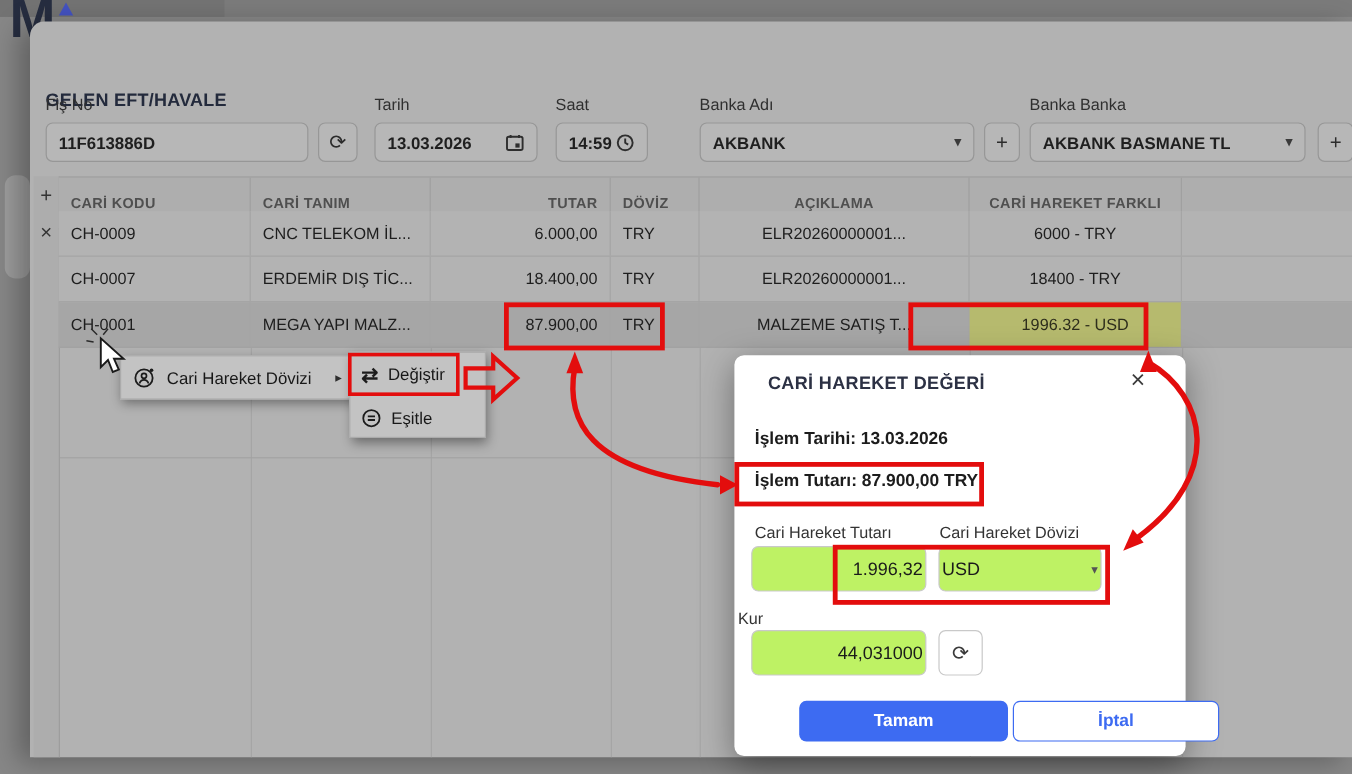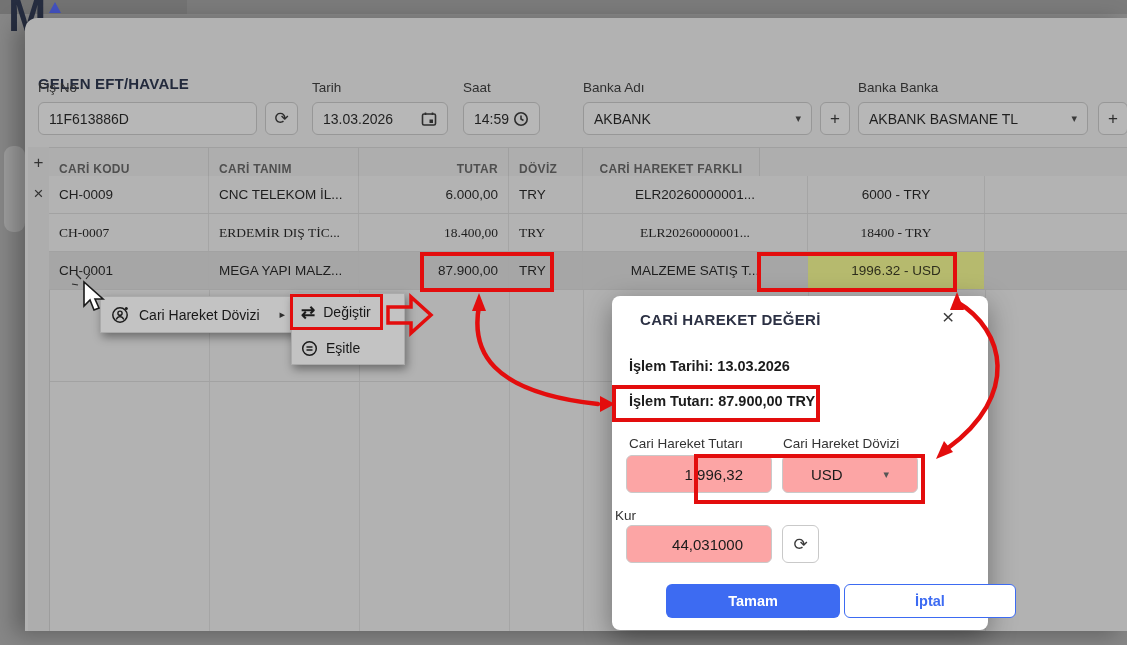--- a/index.html
+++ b/index.html
@@ -17,21 +17,21 @@
   #logo-m{left:8px;top:-12px;font-size:46px;font-weight:bold;color:#262d40;letter-spacing:-2px;}
   #logo-tri{left:49px;top:2px;width:0;height:0;border-left:6px solid transparent;border-right:6px solid transparent;border-bottom:11px solid #4352c0;}
   #side-fragment{left:4px;top:146px;width:21px;height:86px;background:#9d9d9d;border-radius:9px;}
 
   
   #panel{left:25px;top:18px;width:1102px;height:613px;background:#b2b2b2;border-radius:12px 0 0 0;box-shadow:-10px 4px 22px rgba(0,0,0,.28);}
   #panel-title{left:13px;top:9px;font-size:15px;font-weight:bold;color:#232a3c;letter-spacing:.2px;margin-top:48px;}
 
   .fld-label{font-size:13.5px;color:#2f2f2f;}
   .fld{height:33px;background:#b7b7b7;border:1px solid #979797;border-radius:6px;
-       font-size:14px;color:#1f1f1f;display:flex;align-items:center;padding:0 10px;box-sizing:border-box;}
+       font-size:14px;color:#1f1f1f;display:flex;align-items:center;padding:0 10px;box-sizing:border-box;font-weight:bold;}
   .fld .grow{flex:1;}
   .sqbtn{width:33px;height:33px;background:#b7b7b7;border:1px solid #979797;border-radius:6px;
        display:flex;align-items:center;justify-content:center;font-size:17px;color:#2c2c2c;box-sizing:border-box;}
   .caret{font-size:11px;color:#3a3a3a;margin-left:6px;}
   .miniicon{width:16px;height:16px;flex:0 0 auto;}
 
   
   #toolcol{left:3px;top:129px;width:21px;height:484px;background:#adadad;border-right:1px solid #9d9d9d;}
   .toolglyph{width:21px;text-align:center;font-size:17px;color:#333;line-height:1;}
   #grid{left:24px;top:129px;width:1078px;height:484px;}
@@ -61,22 +61,22 @@
   
   #dialog{left:612px;top:296px;width:376px;height:334px;background:#ffffff;border-radius:8px;
       box-shadow:0 8px 28px rgba(0,0,0,.38);z-index:30;}
   #dlg-title{left:28px;top:15px;font-size:15px;font-weight:bold;color:#2c3144;letter-spacing:.3px;}
   #dlg-close{left:330px;top:10px;font-size:21px;color:#3c3c3c;line-height:1;}
   .dlg-strong{font-size:14.5px;font-weight:bold;color:#1c1c1c;}
   #dlg-tarih{left:17px;top:62px;}
   #dlg-tutari{left:17px;top:97px;}
   .dlg-label{font-size:13.5px;color:#333;}
   #lbl-cht{left:17px;top:140px;} #lbl-chd{left:171px;top:140px;}
-  .dlg-input{height:38px;border:1px solid #c9c9c9;border-radius:6px;background:#fca5a5;box-sizing:border-box;
-      font-size:15px;color:#1b1b1b;display:flex;align-items:center;padding:0 28px;}
+  .dlg-input{height:38px;border:1px solid #c9c9c9;border-radius:6px;background:#bef264;box-sizing:border-box;
+      font-size:15px;color:#1b1b1b;display:flex;align-items:center;padding:0 2px;}
   #inp-amount{left:14px;top:159px;width:146px;justify-content:flex-end;}
   #sel-doviz{left:170px;top:159px;width:136px;}
   #lbl-kur{left:3px;top:212px;}
   #inp-kur{left:14px;top:229px;width:146px;justify-content:flex-end;}
   #btn-kur-refresh{left:170px;top:229px;width:37px;height:38px;border:1px solid #c9c9c9;border-radius:6px;background:#fff;
       display:flex;align-items:center;justify-content:center;font-size:17px;color:#3a3a3a;box-sizing:border-box;}
   .dlg-btn{height:34px;border-radius:6px;display:flex;align-items:center;justify-content:center;
       font-size:14.5px;font-weight:bold;box-sizing:border-box;margin-left:40px;}
   #btn-ok{left:14px;top:288px;width:174px;background:#3d6bf2;color:#ffffff;}
   #btn-cancel{left:192px;top:288px;width:172px;background:#ffffff;border:1px solid #3d6bf2;color:#3d6bf2;}
@@ -150,34 +150,35 @@
     <div class="toolglyph" style="margin-top:7px;">+</div>
     <div class="toolglyph" style="margin-top:14px;">×</div>
   </div>
 
   <div class="abs" id="grid">
     <div class="abs" id="grid-header">
       <div class="hcell c0">CARİ KODU</div>
       <div class="hcell c1">CARİ TANIM</div>
       <div class="hcell c2">TUTAR</div>
       <div class="hcell c3">DÖVİZ</div>
+      <div class="hcell c4" style="justify-content:center;">AÇIKLAMA</div>
       <div class="hcell c5" style="justify-content:center;">CARİ HAREKET FARKLI</div>
       <div class="hcell cfill"></div>
     </div>
 
     <div class="row" style="top:29px;">
       <div class="cell c0">CH-0009</div>
       <div class="cell c1">CNC TELEKOM İL...</div>
       <div class="cell c2">6.000,00</div>
       <div class="cell c3">TRY</div>
       <div class="cell c4">ELR20260000001...</div>
       <div class="cell c5">6000 - TRY</div>
       <div class="cell cfill"></div>
     </div>
-    <div class="row" style="top:67px;font-family:Liberation Serif, serif;">
+    <div class="row" style="top:67px;">
       <div class="cell c0">CH-0007</div>
       <div class="cell c1">ERDEMİR DIŞ TİC...</div>
       <div class="cell c2">18.400,00</div>
       <div class="cell c3">TRY</div>
       <div class="cell c4">ELR20260000001...</div>
       <div class="cell c5">18400 - TRY</div>
       <div class="cell cfill"></div>
     </div>
     <div class="row selected" style="top:105px;">
       <div class="cell c0">CH-0001</div>

